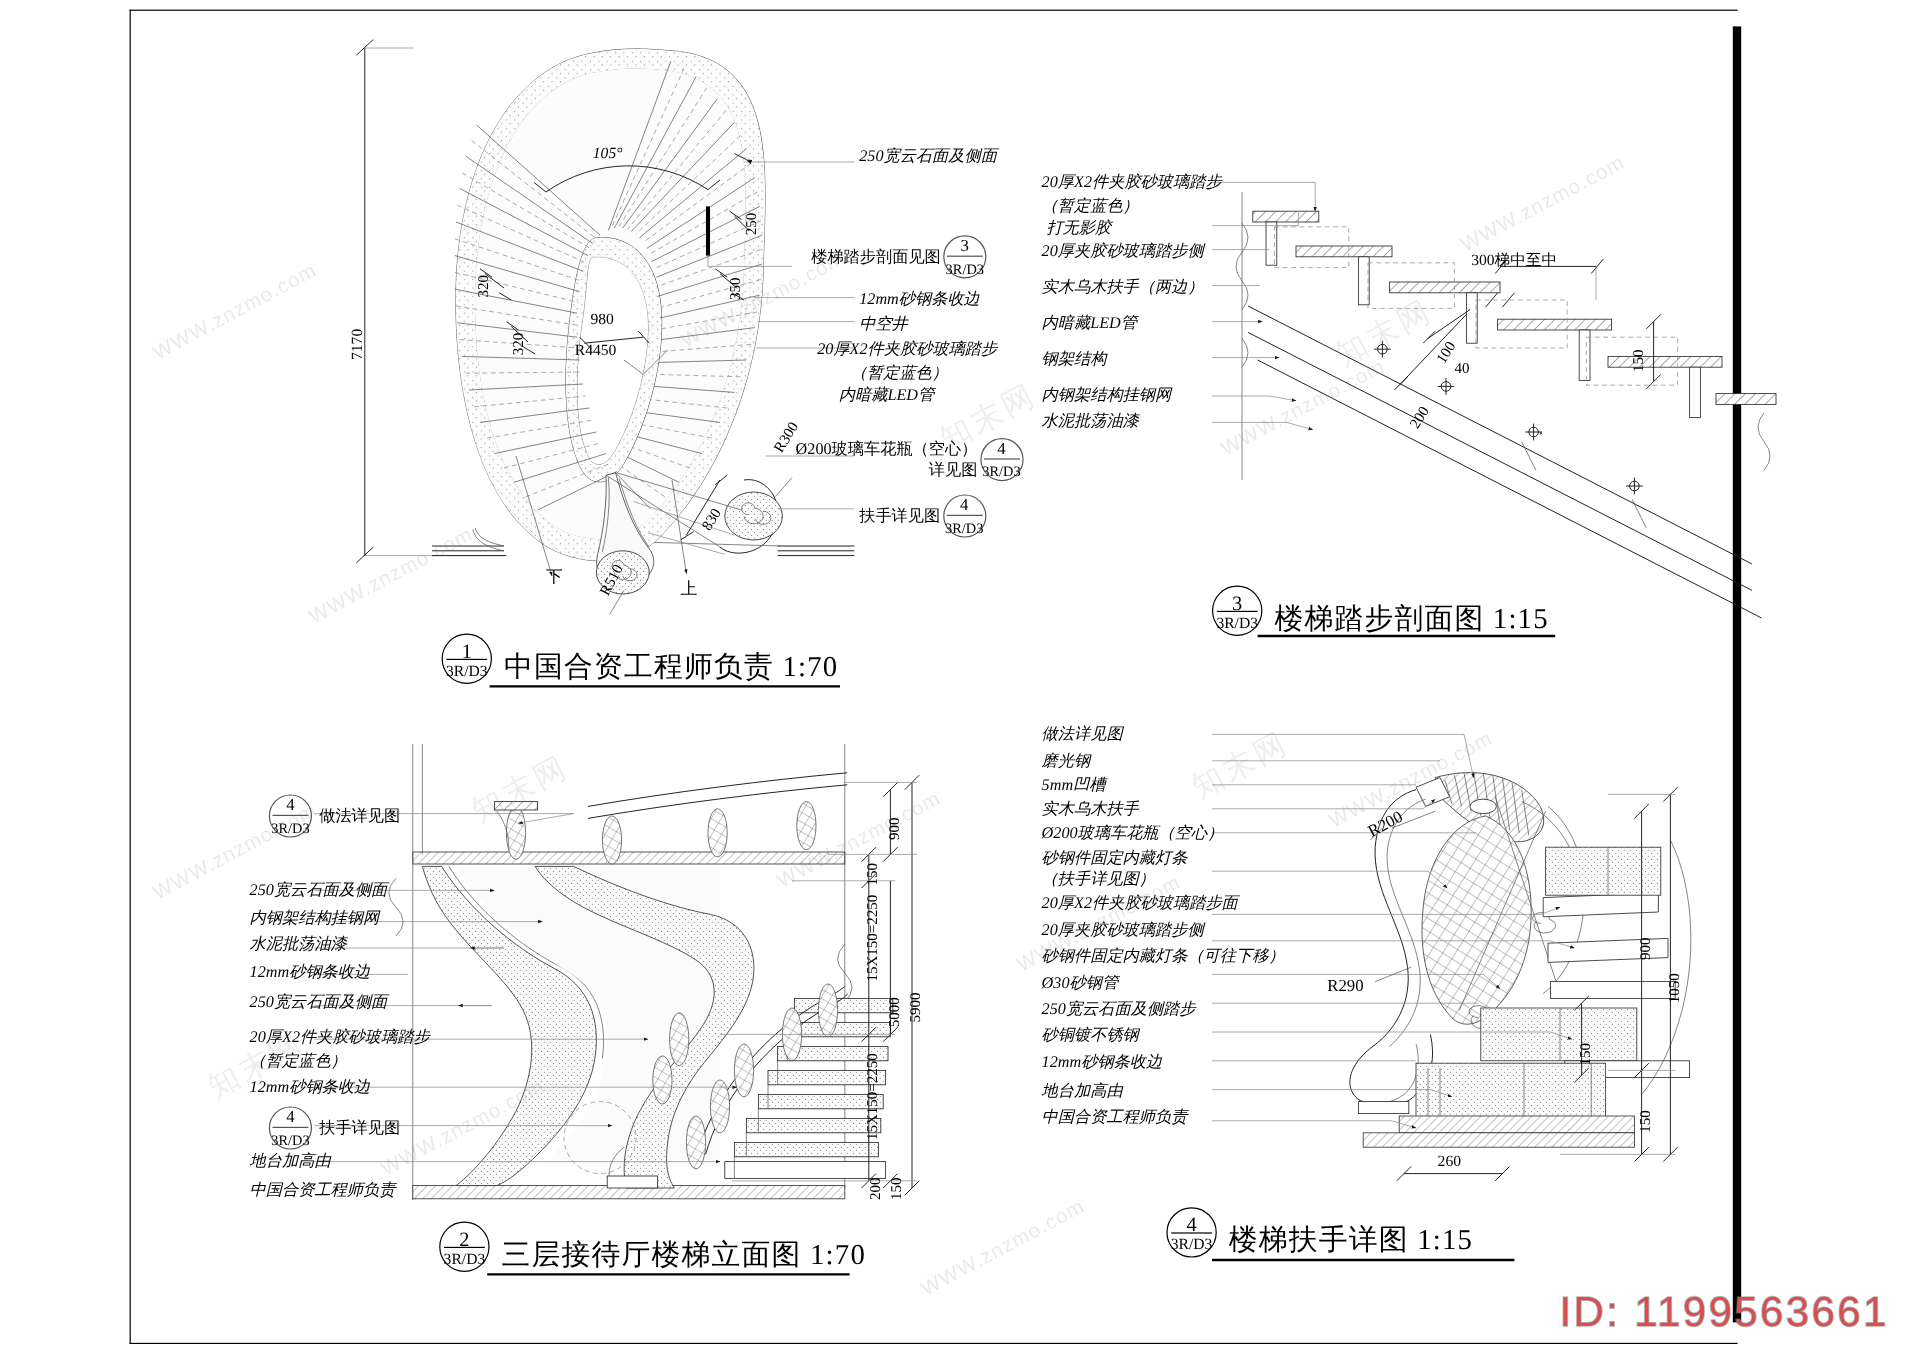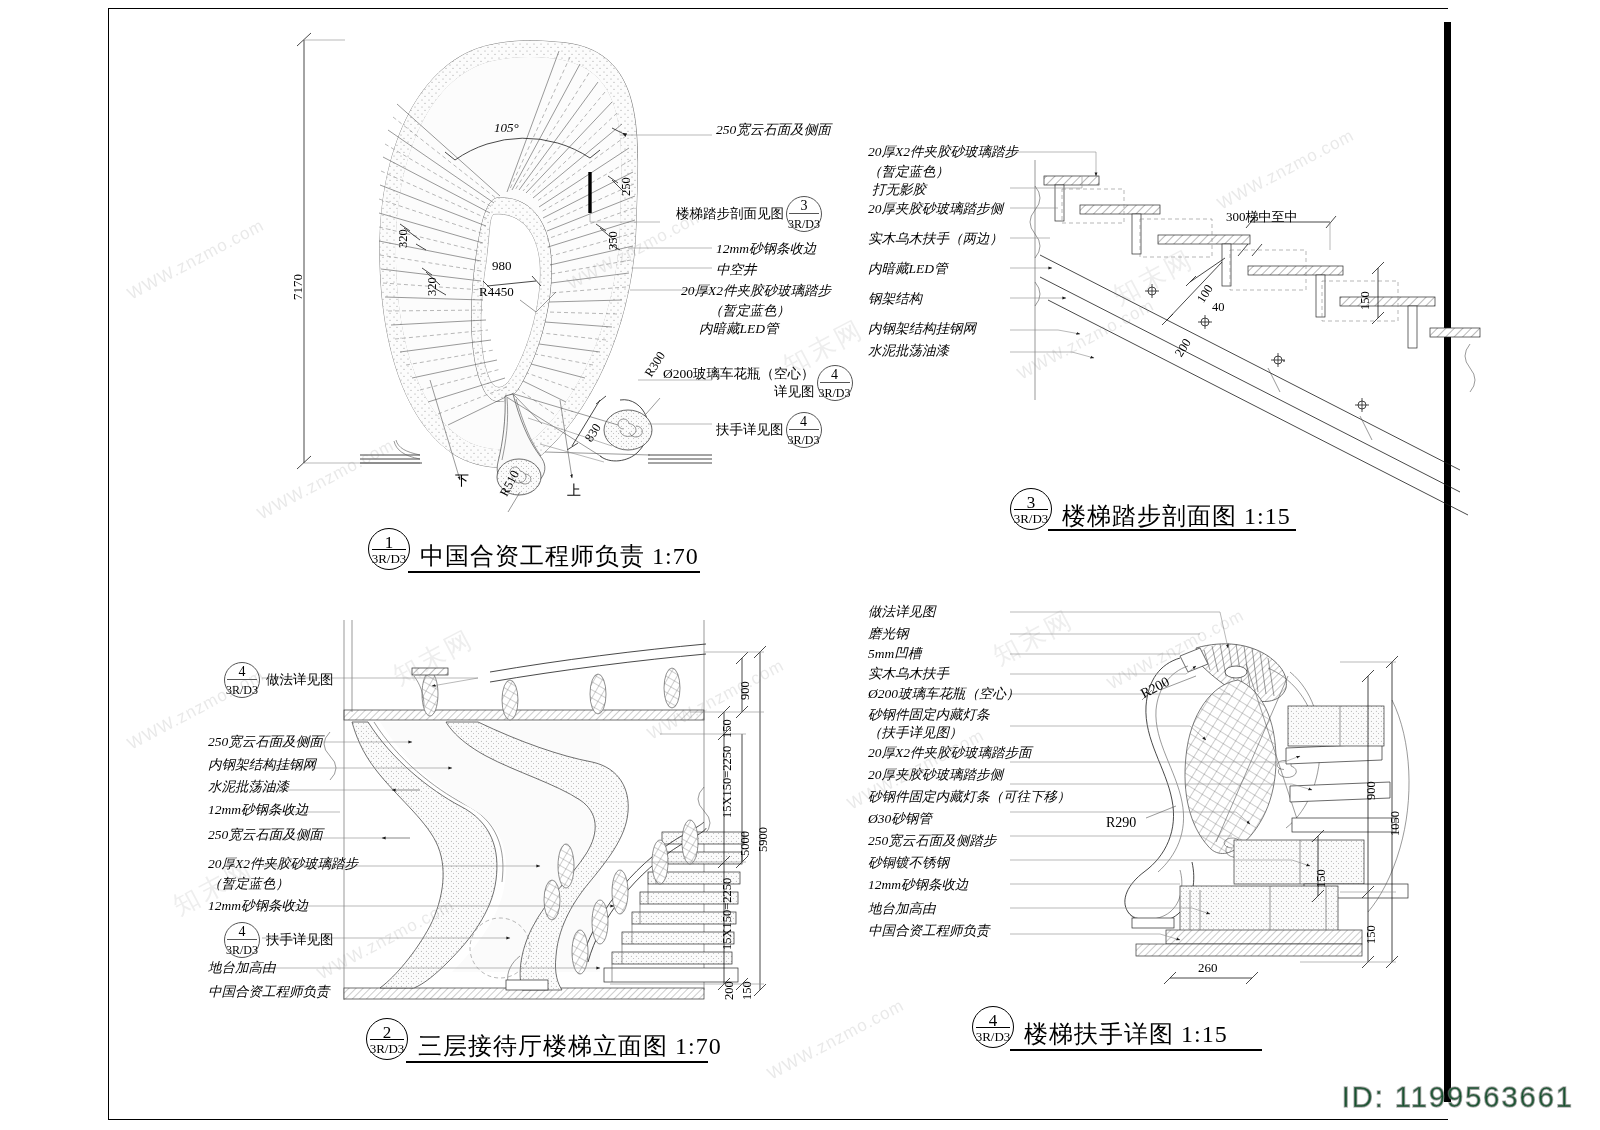--- a/index.html
+++ b/index.html
@@ -41,22 +41,22 @@
   .leaderrow{position:absolute;display:flex;align-items:center;white-space:nowrap;font-size:13.5px;}
 
   
   .wm{position:absolute;color:rgba(120,120,120,0.16);font-size:17px;white-space:nowrap;
       font-family:"Liberation Sans",sans-serif;pointer-events:none;letter-spacing:1px;}
   .wm-cn{position:absolute;color:rgba(120,120,120,0.13);font-size:26px;white-space:nowrap;
       pointer-events:none;letter-spacing:3px;}
   .wm-logo{position:absolute;right:26px;bottom:58px;font-size:56px;letter-spacing:6px;
       color:#fff;-webkit-text-stroke:2px rgba(125,125,125,0.45);
       font-family:"Liberation Sans",sans-serif;pointer-events:none;}
-  .wm-id{position:absolute;right:26px;bottom:16px;font-size:29px;letter-spacing:2px;
-      color:#14532d;-webkit-text-stroke:1.4px rgba(125,125,125,0.55);
+  .wm-id{position:absolute;right:26px;bottom:16px;font-size:35px;letter-spacing:2px;
+      color:#ef4444;-webkit-text-stroke:1.4px rgba(125,125,125,0.55);
       font-family:"Liberation Sans",sans-serif;pointer-events:none;}
 
   svg{position:absolute;left:0;top:0;overflow:visible;}
   .ln{fill:none;stroke:#1a1a1a;stroke-width:0.8;}
   .ln-thin{fill:none;stroke:#555;stroke-width:0.6;}
   .ln-gray{fill:none;stroke:#8a8a8a;stroke-width:0.6;}
   .ln-dash{fill:none;stroke:#888;stroke-width:0.6;stroke-dasharray:4 3;}
   .dot-fill{fill:url(#dotpat);stroke:#2a2a2a;stroke-width:0.7;}
   .hz-fill{fill:url(#hatch45);stroke:#2a2a2a;stroke-width:0.7;}
   .white-fill{fill:#fff;stroke:#2a2a2a;stroke-width:0.7;}

